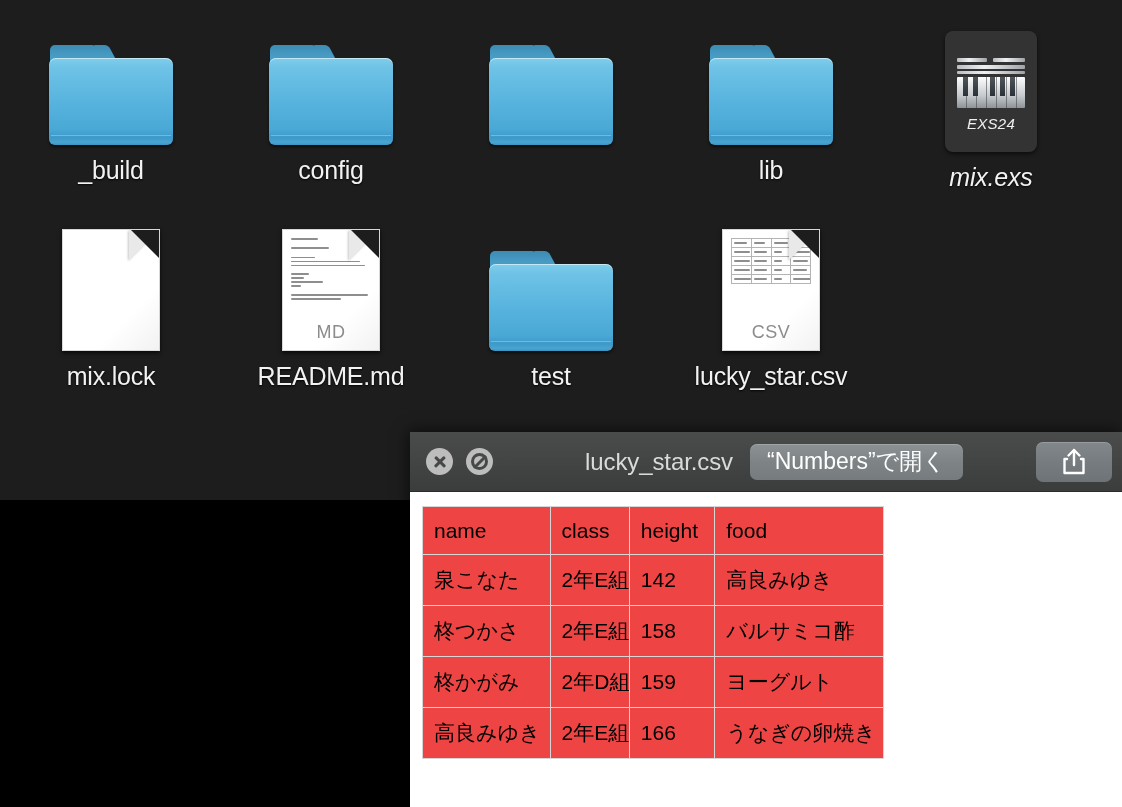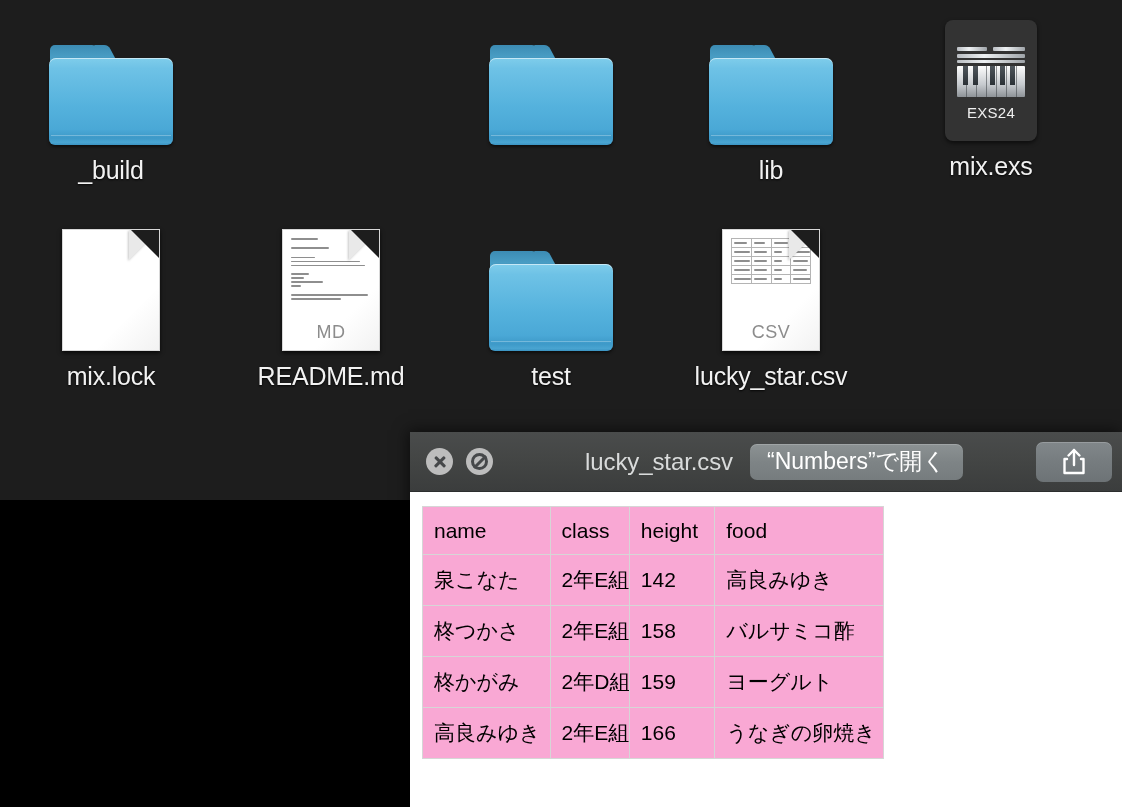--- a/index.html
+++ b/index.html
@@ -325,21 +325,21 @@
     position: relative;
     width: 100%;
     height: 315px;
     background: #ffffff;
     padding: 14px 0 0 12px;
   }
   #csv-table {
     border-collapse: collapse;
     table-layout: fixed;
     width: 462px;
-    background: #f9a8d4;
+    background: #ef4444;
   }
   #csv-table th, #csv-table td {
     border: 1px solid #d6d6d6;
     padding: 0 11px;
     height: 51px;
     text-align: left;
     vertical-align: middle;
     font-weight: normal;
     color: #000000;
     font-size: 21px;
@@ -363,41 +363,50 @@
   <div class="desk-icon" style="left:31px; top:20px;">
     <div class="icon-art">
       <div class="folder">
           <div class="tab"></div>
           <div class="body"></div>
         </div>
     </div>
     <div class="icon-label">_build</div>
   </div>
 
-
-  <div class="desk-icon" style="left:471px; top:20px;">
+  <div class="desk-icon" style="left:251px; top:20px;">
     <div class="icon-art">
       <div class="folder">
           <div class="tab"></div>
           <div class="body"></div>
         </div>
     </div>
-  </div>
-
-  <div class="desk-icon" style="left:691px; top:20px;">
+    <div class="icon-label">config</div>
+  </div>
+
+  <div class="desk-icon" style="left:471px; top:20px;">
     <div class="icon-art">
       <div class="folder">
           <div class="tab"></div>
           <div class="body"></div>
         </div>
     </div>
+  </div>
+
+  <div class="desk-icon" style="left:691px; top:20px;">
+    <div class="icon-art">
+      <div class="folder">
+          <div class="tab"></div>
+          <div class="body"></div>
+        </div>
+    </div>
     <div class="icon-label">lib</div>
   </div>
 
-  <div class="desk-icon" style="left:911px; top:8px;">
+  <div class="desk-icon" style="left:911px; top:19px;font-style:italic;">
     <div class="icon-art" style="height:133px;">
       <div class="exs">
         <div class="keyboard">
           <div class="bar b1"></div>
             <div class="bar b1b"></div>
           <div class="bar b2"></div>
             <div class="bar b3"></div>
           <div class="keys">
             <div class="wl" style="left:9px;"></div>
             <div class="wl" style="left:19px;"></div>

